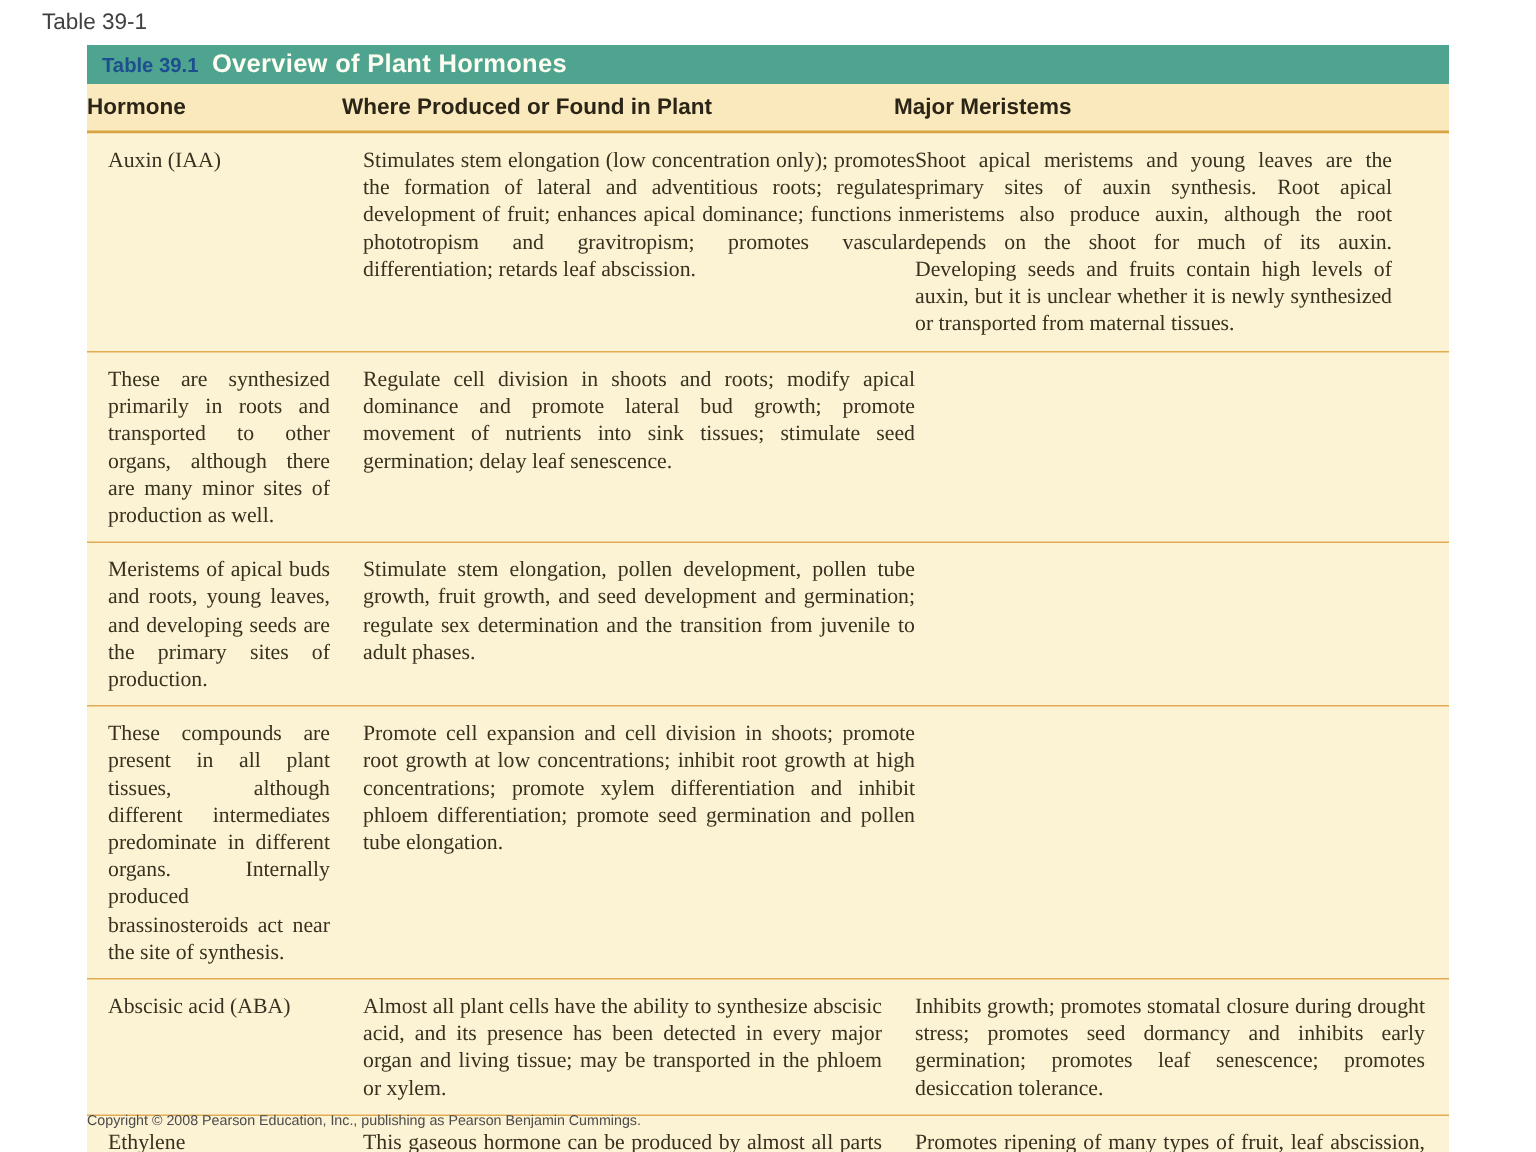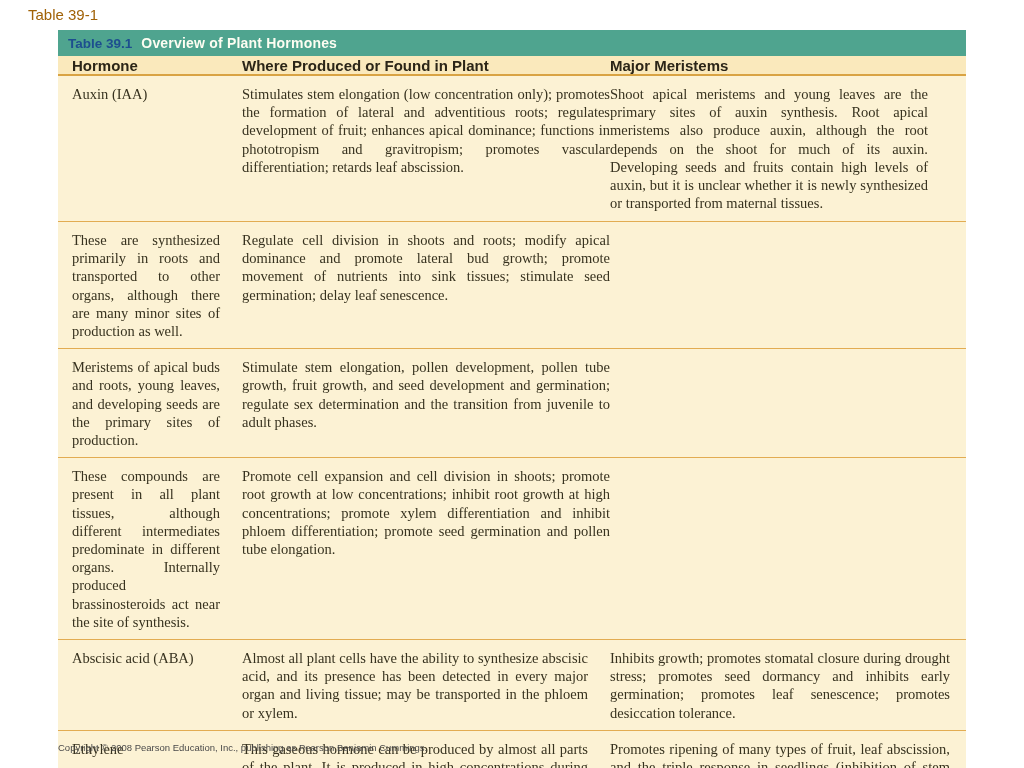--- a/index.html
+++ b/index.html
@@ -18,21 +18,21 @@
   body {
     font-family: "Liberation Sans", sans-serif;
     position: relative;
     overflow: hidden;
   }
   .slide-label {
     position: absolute;
     left: 28px;
     top: 6px;
     font-size: 15px;
-    color: #a16207;
+    color: #404040;
   }
   .hormone-table {
     position: absolute;
     left: 58px;
     top: 30px;
     width: 908px;
   }
   .table-header {
     background: var(--teal-header, #4FA48F);
     height: 26px;
@@ -43,31 +43,30 @@
   }
   .table-number {
     color: var(--table-number-blue, #1D4E8F);
     font-weight: bold;
     font-size: 13.5px;
     white-space: nowrap;
   }
   .table-title {
     color: #FDFDF2;
     font-weight: bold;
-    font-size: 14px;
+    font-size: 17px;
     letter-spacing: 0.2px;
     white-space: nowrap;
   }
   .col-headers {
     background: var(--header-row-bg, #FAE9BC);
     display: grid;
     grid-template-columns: 170px 368px 1fr;
     align-items: center;
-    height: 20px;
-    padding-left: 14px;
+    height: 33px;
     border-bottom: 2px solid var(--header-rule-gold, #D9A343);
     font-weight: bold;
     font-size: 15px;
     color: var(--header-text-dark, #2B2517);
   }
   .table-body { background: var(--body-bg, #FCF2D4); }
   .row {
     display: grid;
     grid-template-columns: 170px 368px 1fr;
     padding: 9px 16px 8px 14px;

